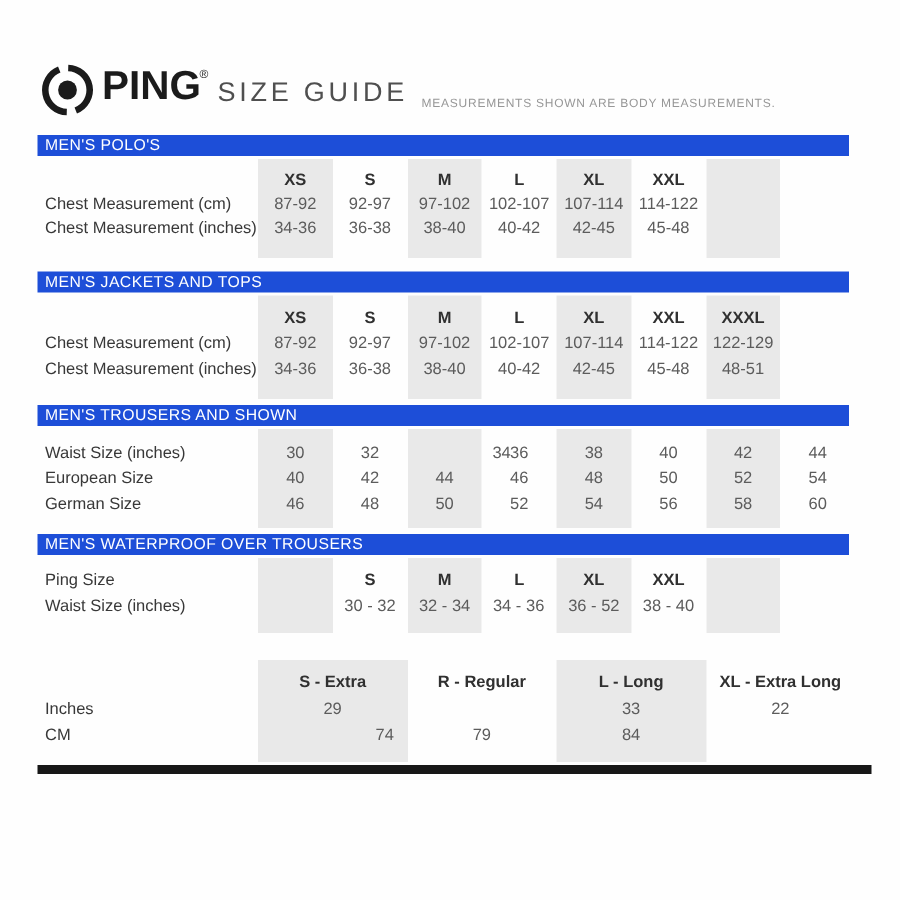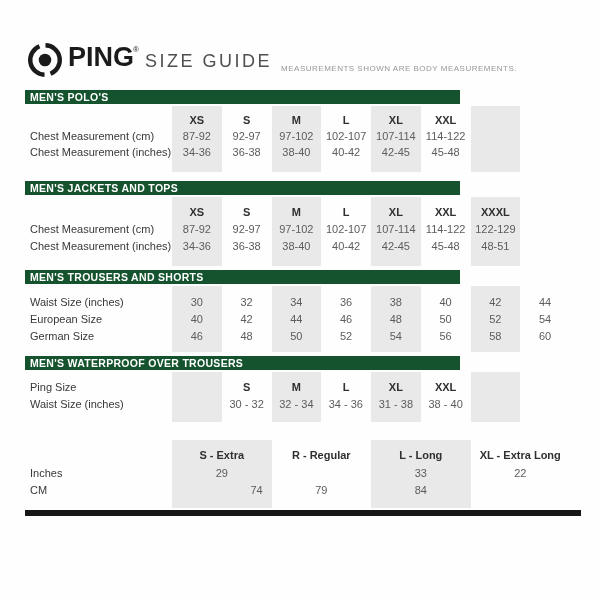--- a/index.html
+++ b/index.html
@@ -18,22 +18,22 @@
     position:absolute;left:145px;top:51px;font-size:18px;font-weight:400;
     letter-spacing:2.5px;color:#4f4f4f;line-height:20px;
   }
   .subtitle{
     position:absolute;top:64px;right:83px;font-size:8px;letter-spacing:.5px;
     color:#979797;
   }
   
   .section{position:absolute;left:25px;width:545px;}
   .bar{
-    position:absolute;left:0;top:0;width:435px;height:14px;background:#14532d;
-    color:#fff;font-size:10.5px;font-weight:700;letter-spacing:.3px;
+    position:absolute;left:0;top:0;width:541px;height:14px;background:#1d4ed8;
+    color:#fff;font-size:10.5px;font-weight:400;letter-spacing:.3px;
     line-height:14px;padding-left:5px;box-sizing:border-box;
   }
   .stripe{position:absolute;background:#e9e9e9;}
   .row{position:absolute;left:0;width:545px;height:16px;line-height:16px;}
   .row-label{position:absolute;left:5px;font-size:11px;color:#383838;white-space:nowrap;}
   .cell{position:absolute;text-align:center;font-size:11px;color:#5c5c5c;}
   .cell.hdr{font-weight:700;color:#303030;font-size:11px;}
   .bottom-rule{position:absolute;left:25px;top:510px;width:556px;height:6px;background:#171717;}
 </style>
 </head>
@@ -123,26 +123,26 @@
           <span class="cell" style="left: 346px; width: 49.75px;">42-45</span>
           <span class="cell" style="left: 395.75px; width: 49.75px;">45-48</span>
           <span class="cell" style="left: 445.5px; width: 49.75px;">48-51</span>
         </div>
       </div>
       <div class="section" style="top: 270px; height: 82px;">
         <div class="stripe" style="left: 147px; top: 16px; width: 49.75px; height: 66px;"></div>
         <div class="stripe" style="left: 246.5px; top: 16px; width: 49.75px; height: 66px;"></div>
         <div class="stripe" style="left: 346px; top: 16px; width: 49.75px; height: 66px;"></div>
         <div class="stripe" style="left: 445.5px; top: 16px; width: 49.75px; height: 66px;"></div>
-        <div class="bar">MEN'S TROUSERS AND SHORTS</div>
+        <div class="bar">MEN'S TROUSERS AND SHOWN</div>
         <div class="row" style="top: 24px;">
           <span class="row-label">Waist Size (inches)</span>
           <span class="cell" style="left: 147px; width: 49.75px;">30</span>
           <span class="cell" style="left: 196.75px; width: 49.75px;">32</span>
-          <span class="cell" style="left: 246.5px; width: 49.75px;">34</span>
+          <span class="cell" style="left: 246.5px; width: 49.75px; padding-left: 38px;">34</span>
           <span class="cell" style="left: 296.25px; width: 49.75px;">36</span>
           <span class="cell" style="left: 346px; width: 49.75px;">38</span>
           <span class="cell" style="left: 395.75px; width: 49.75px;">40</span>
           <span class="cell" style="left: 445.5px; width: 49.75px;">42</span>
           <span class="cell" style="left: 495.25px; width: 49.75px;">44</span>
         </div>
         <div class="row" style="top: 41px;">
           <span class="row-label">European Size</span>
           <span class="cell" style="left: 147px; width: 49.75px;">40</span>
           <span class="cell" style="left: 196.75px; width: 49.75px;">42</span>
@@ -177,21 +177,21 @@
           <span class="cell hdr" style="left: 246.5px; width: 49.75px;">M</span>
           <span class="cell hdr" style="left: 296.25px; width: 49.75px;">L</span>
           <span class="cell hdr" style="left: 346px; width: 49.75px;">XL</span>
           <span class="cell hdr" style="left: 395.75px; width: 49.75px;">XXL</span>
         </div>
         <div class="row" style="top: 40px;">
           <span class="row-label">Waist Size (inches)</span>
           <span class="cell" style="left: 196.75px; width: 49.75px;">30 - 32</span>
           <span class="cell" style="left: 246.5px; width: 49.75px;">32 - 34</span>
           <span class="cell" style="left: 296.25px; width: 49px;">34 - 36</span>
-          <span class="cell" style="left: 346px; width: 49.75px;">31 - 38</span>
+          <span class="cell" style="left: 346px; width: 49.75px;">36 - 52</span>
           <span class="cell" style="left: 395.75px; width: 49.75px;">38 - 40</span>
         </div>
       </div>
       <div class="section" style="top: 426px; height: 82px;">
         <div class="stripe" style="left: 147px; top: 14px; width: 99.5px; height: 68px;"></div>
         <div class="stripe" style="left: 346px; top: 14px; width: 99.5px; height: 68px;"></div>
         <div class="row" style="top: 21px;">
           <span class="cell hdr" style="left: 147px; width: 99.5px;">S - Extra</span>
           <span class="cell hdr" style="left: 246.5px; width: 99.5px;">R - Regular</span>
           <span class="cell hdr" style="left: 346px; width: 99.5px;">L - Long</span>

